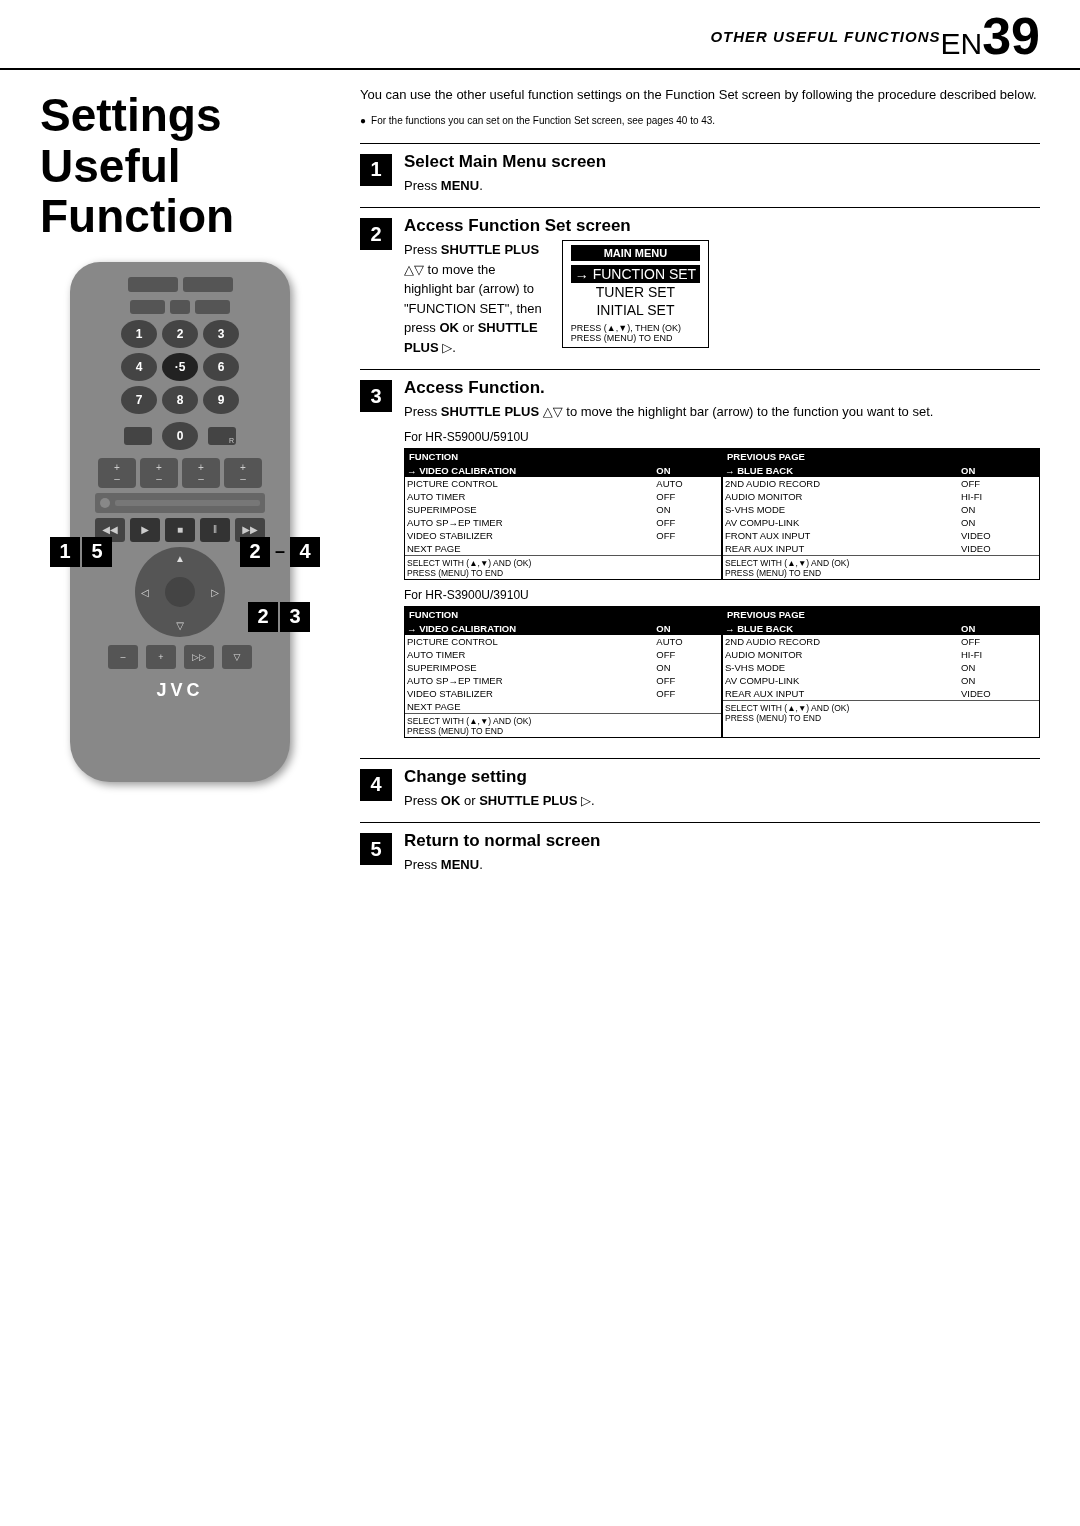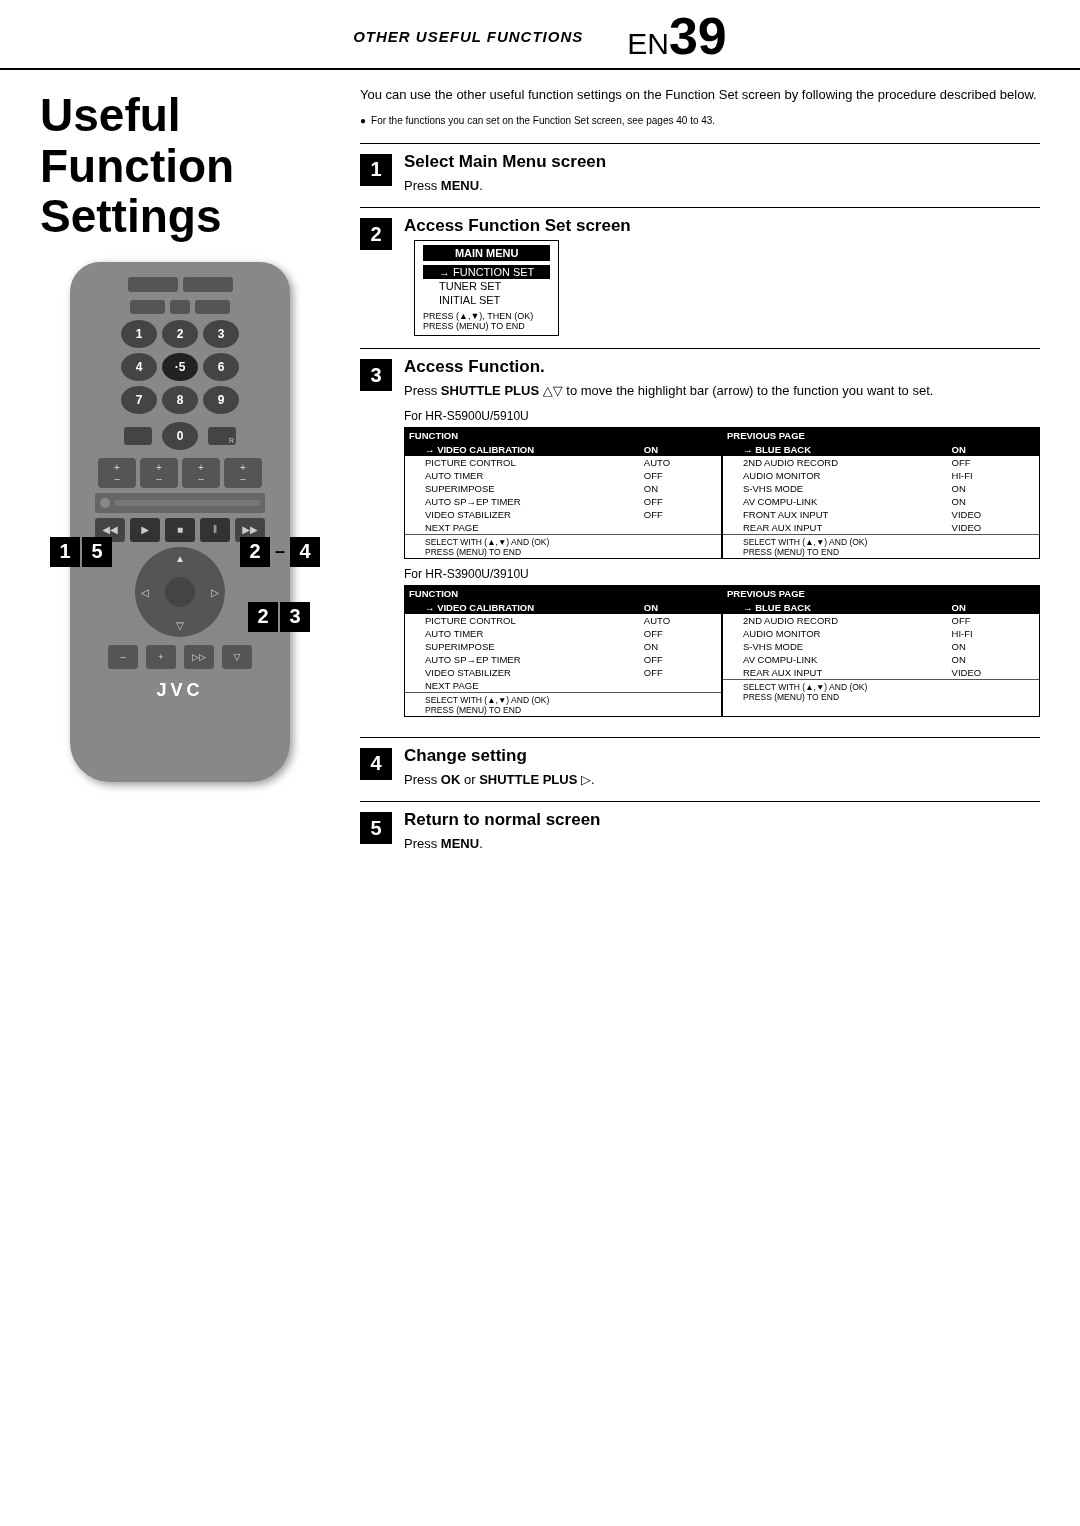--- a/index.html
+++ b/index.html
@@ -9,25 +9,24 @@
       background: #fff;
       font-family: Arial, Helvetica, sans-serif;
       font-size: 14px;
       color: #000;
       position: relative;
     }
 
     
     .page-header {
       display: flex;
-      justify-content: center;
+      justify-content: flex-end;
       align-items: center;
       padding: 10px 40px 6px 40px;
       border-bottom: 2px solid #000;
-      gap: 44px;
     }
     .header-left {
       font-style: italic;
       font-weight: bold;
       font-size: 15px;
       letter-spacing: 1px;
     }
     .header-right {
       font-size: 52px;
       font-weight: bold;
@@ -275,22 +274,23 @@
     .menu-title-bar {
       background: #000;
       color: #fff;
       font-weight: bold;
       font-size: 11px;
       padding: 2px 6px;
       text-align: center;
       margin-bottom: 4px;
     }
     .menu-item {
-      font-size: 11px;
-      padding: 1px 16px;
+      font-size: 14px;
+      padding: 1px 4px;
+      text-align: center;
     }
     .menu-item.highlighted {
       background: #000;
       color: #fff;
     }
     .menu-note {
       font-size: 9px;
       margin-top: 4px;
     }
 
@@ -325,21 +325,21 @@
     }
     .func-table th {
       background: #000;
       color: #fff;
       font-size: 9.5px;
       padding: 2px 4px;
       text-align: left;
       white-space: nowrap;
     }
     .func-table td {
-      padding: 1px 20px;
+      padding: 1px 2px;
       font-size: 9.5px;
       white-space: nowrap;
       margin-left: 16px;
     }
     .func-table tr.highlighted td {
       background: #000;
       color: #fff;
       font-weight: bold;
     }
     .func-table .footer-row td {
@@ -355,22 +355,22 @@
   <span class="header-left">OTHER USEFUL FUNCTIONS</span>
   <span class="header-right">
     <span class="en-small">EN</span><span>39</span>
   </span>
 </div>
 
 <div class="main-content">
 
   <div class="left-col">
     <div class="page-title">
+      <div>Settings</div>
       <div>Useful Function</div>
-      <div>Settings</div>
     </div>
 
 
     <div class="remote-container">
 
       <div style="position:absolute; left:10px; bottom:215px; display:flex; gap:2px; align-items:center; z-index:10;">
         <div style="background:#000;color:#fff;width:30px;height:30px;display:flex;align-items:center;justify-content:center;font-size:20px;font-weight:bold;">1</div>
         <div style="background:#000;color:#fff;width:30px;height:30px;display:flex;align-items:center;justify-content:center;font-size:20px;font-weight:bold;">5</div>
       </div>
 
@@ -479,20 +479,28 @@
         <div class="step-title">Select Main Menu screen</div>
         <div class="step-body">Press <b>MENU</b>.</div>
       </div>
     </div>
 
     <div class="step">
       <div class="step-num">2</div>
       <div class="step-content">
         <div class="step-title">Access Function Set screen</div>
         <div class="step2-inner">
+          <div class="step-body">
+            Press <b>SHUTTLE PLUS</b><br>
+            △▽ to move the<br>
+            highlight bar (arrow) to<br>
+            "FUNCTION SET", then<br>
+            press <b>OK</b> or <b>SHUTTLE<br>
+            PLUS</b> ▷.
+          </div>
           <div class="main-menu-diagram">
             <div class="menu-title-bar">MAIN MENU</div>
             <div class="menu-item highlighted">→ FUNCTION SET</div>
             <div class="menu-item">TUNER SET</div>
             <div class="menu-item">INITIAL SET</div>
             <div class="menu-note">PRESS (▲,▼), THEN (OK)<br>PRESS (MENU) TO END</div>
           </div>
         </div>
       </div>
     </div>

